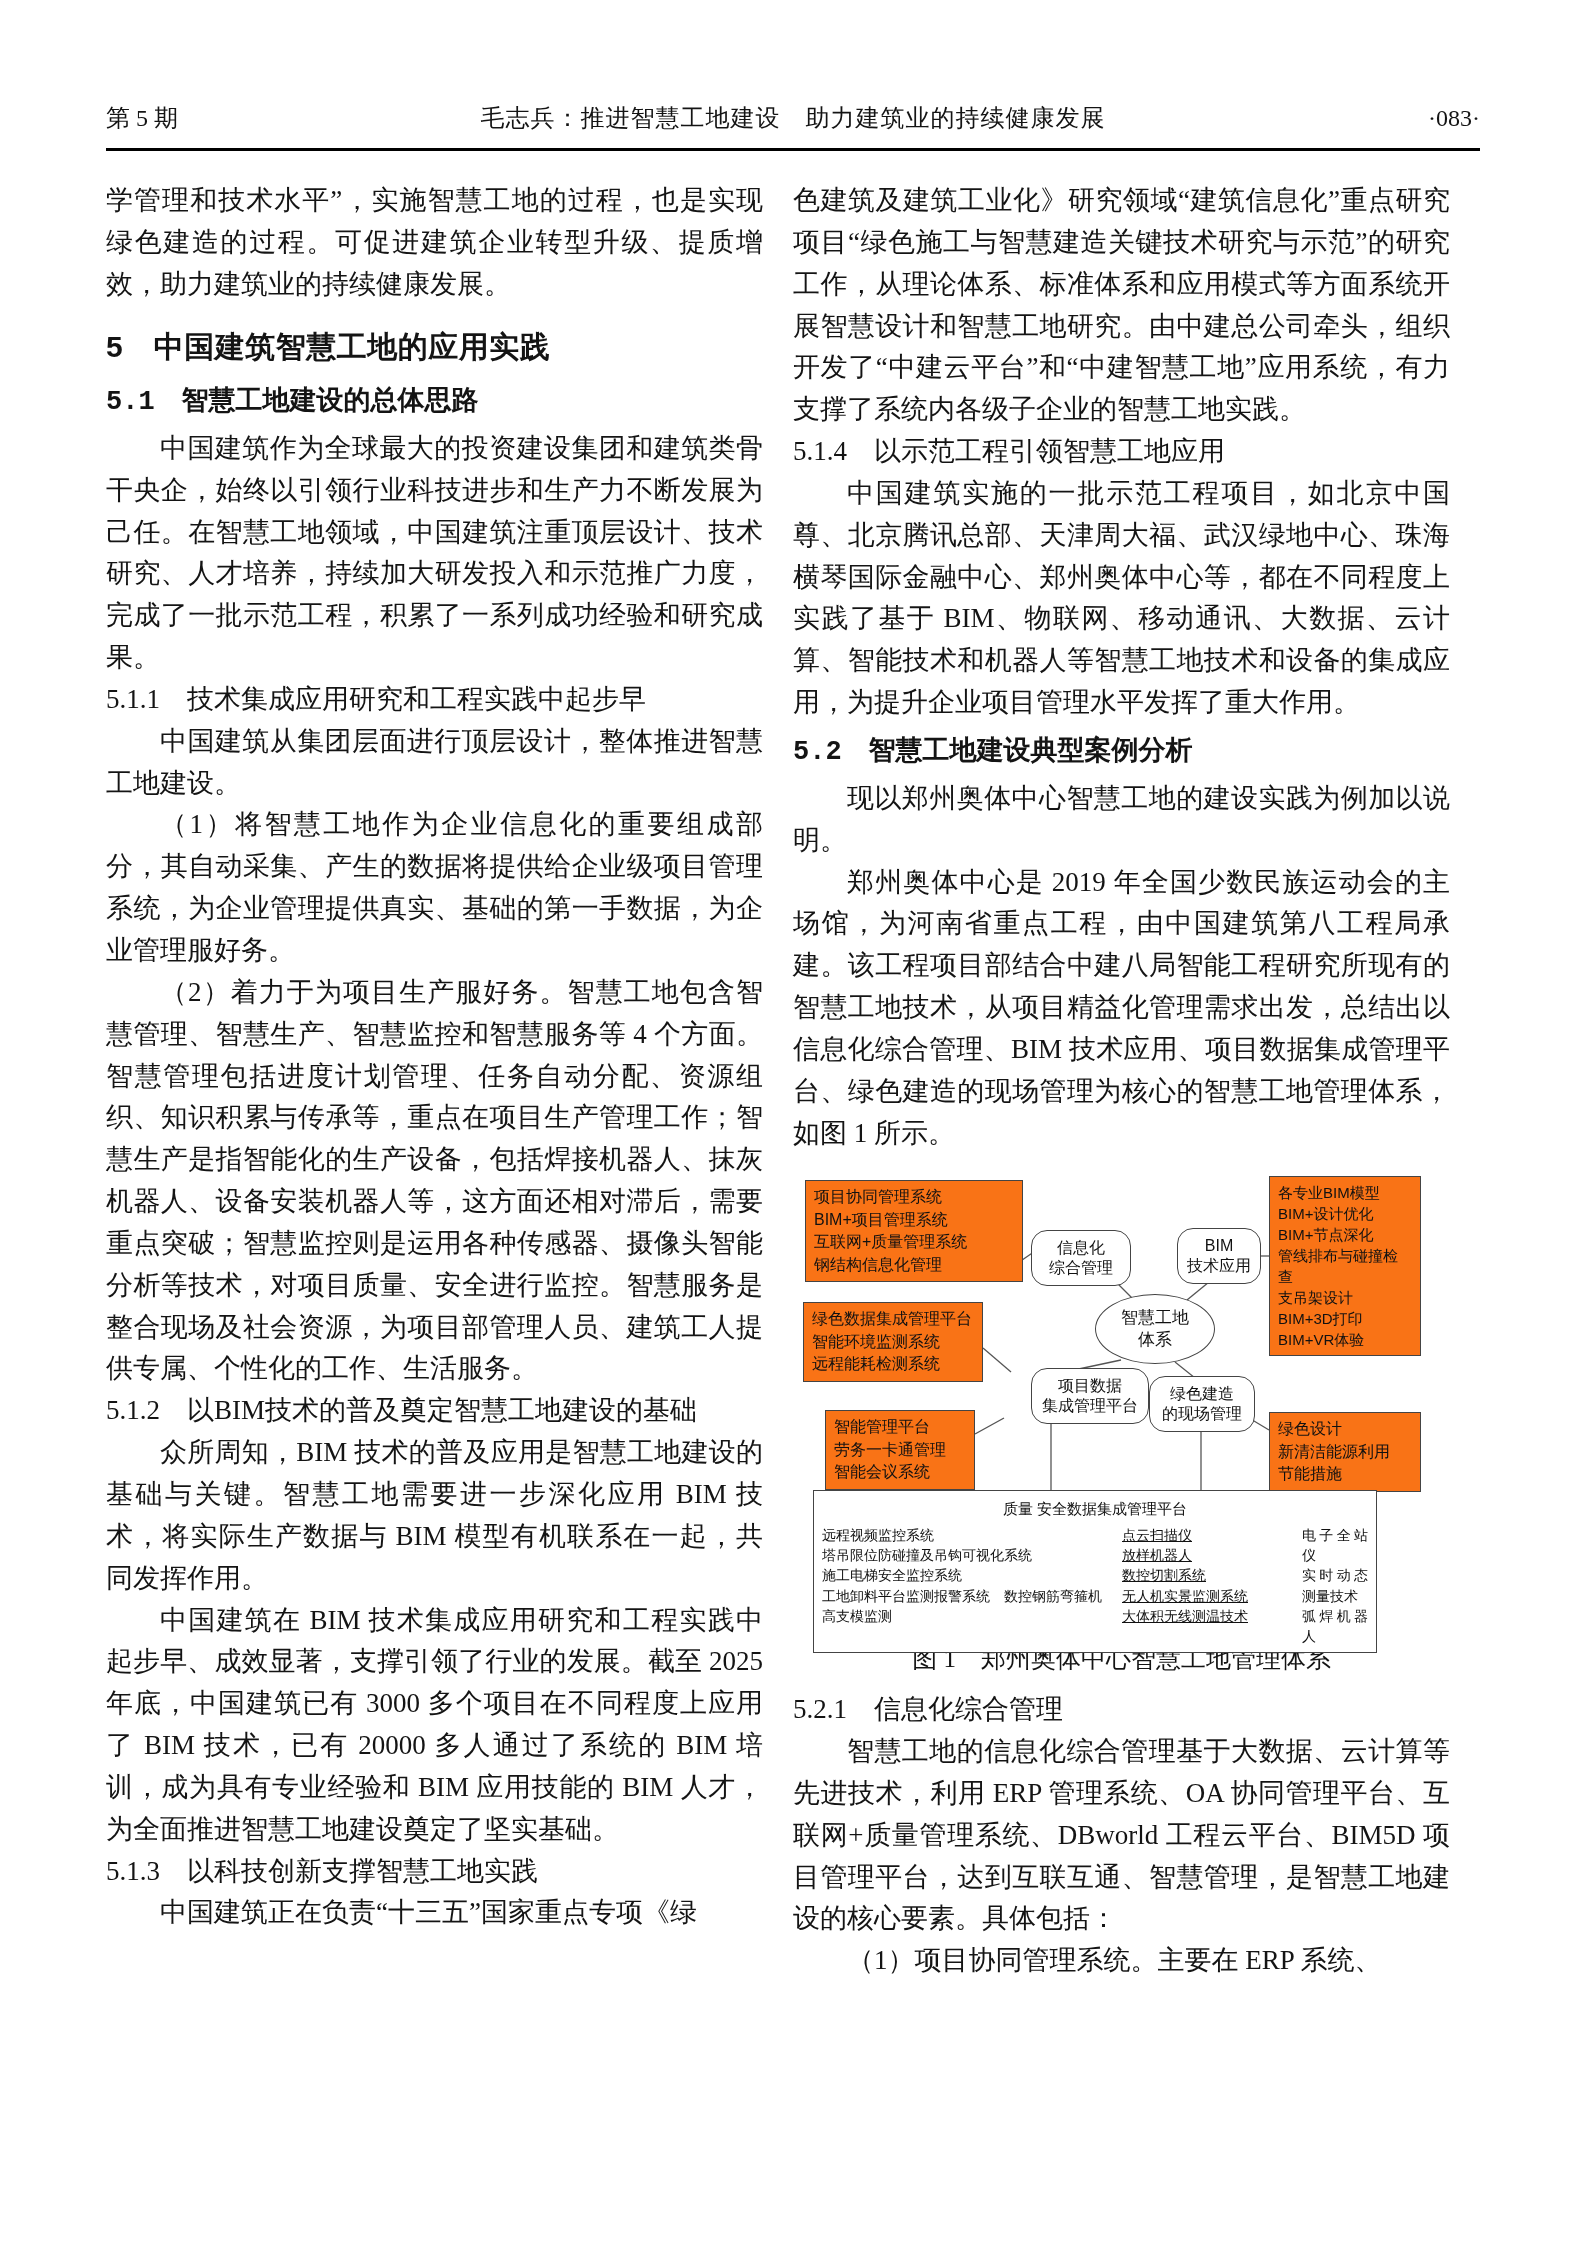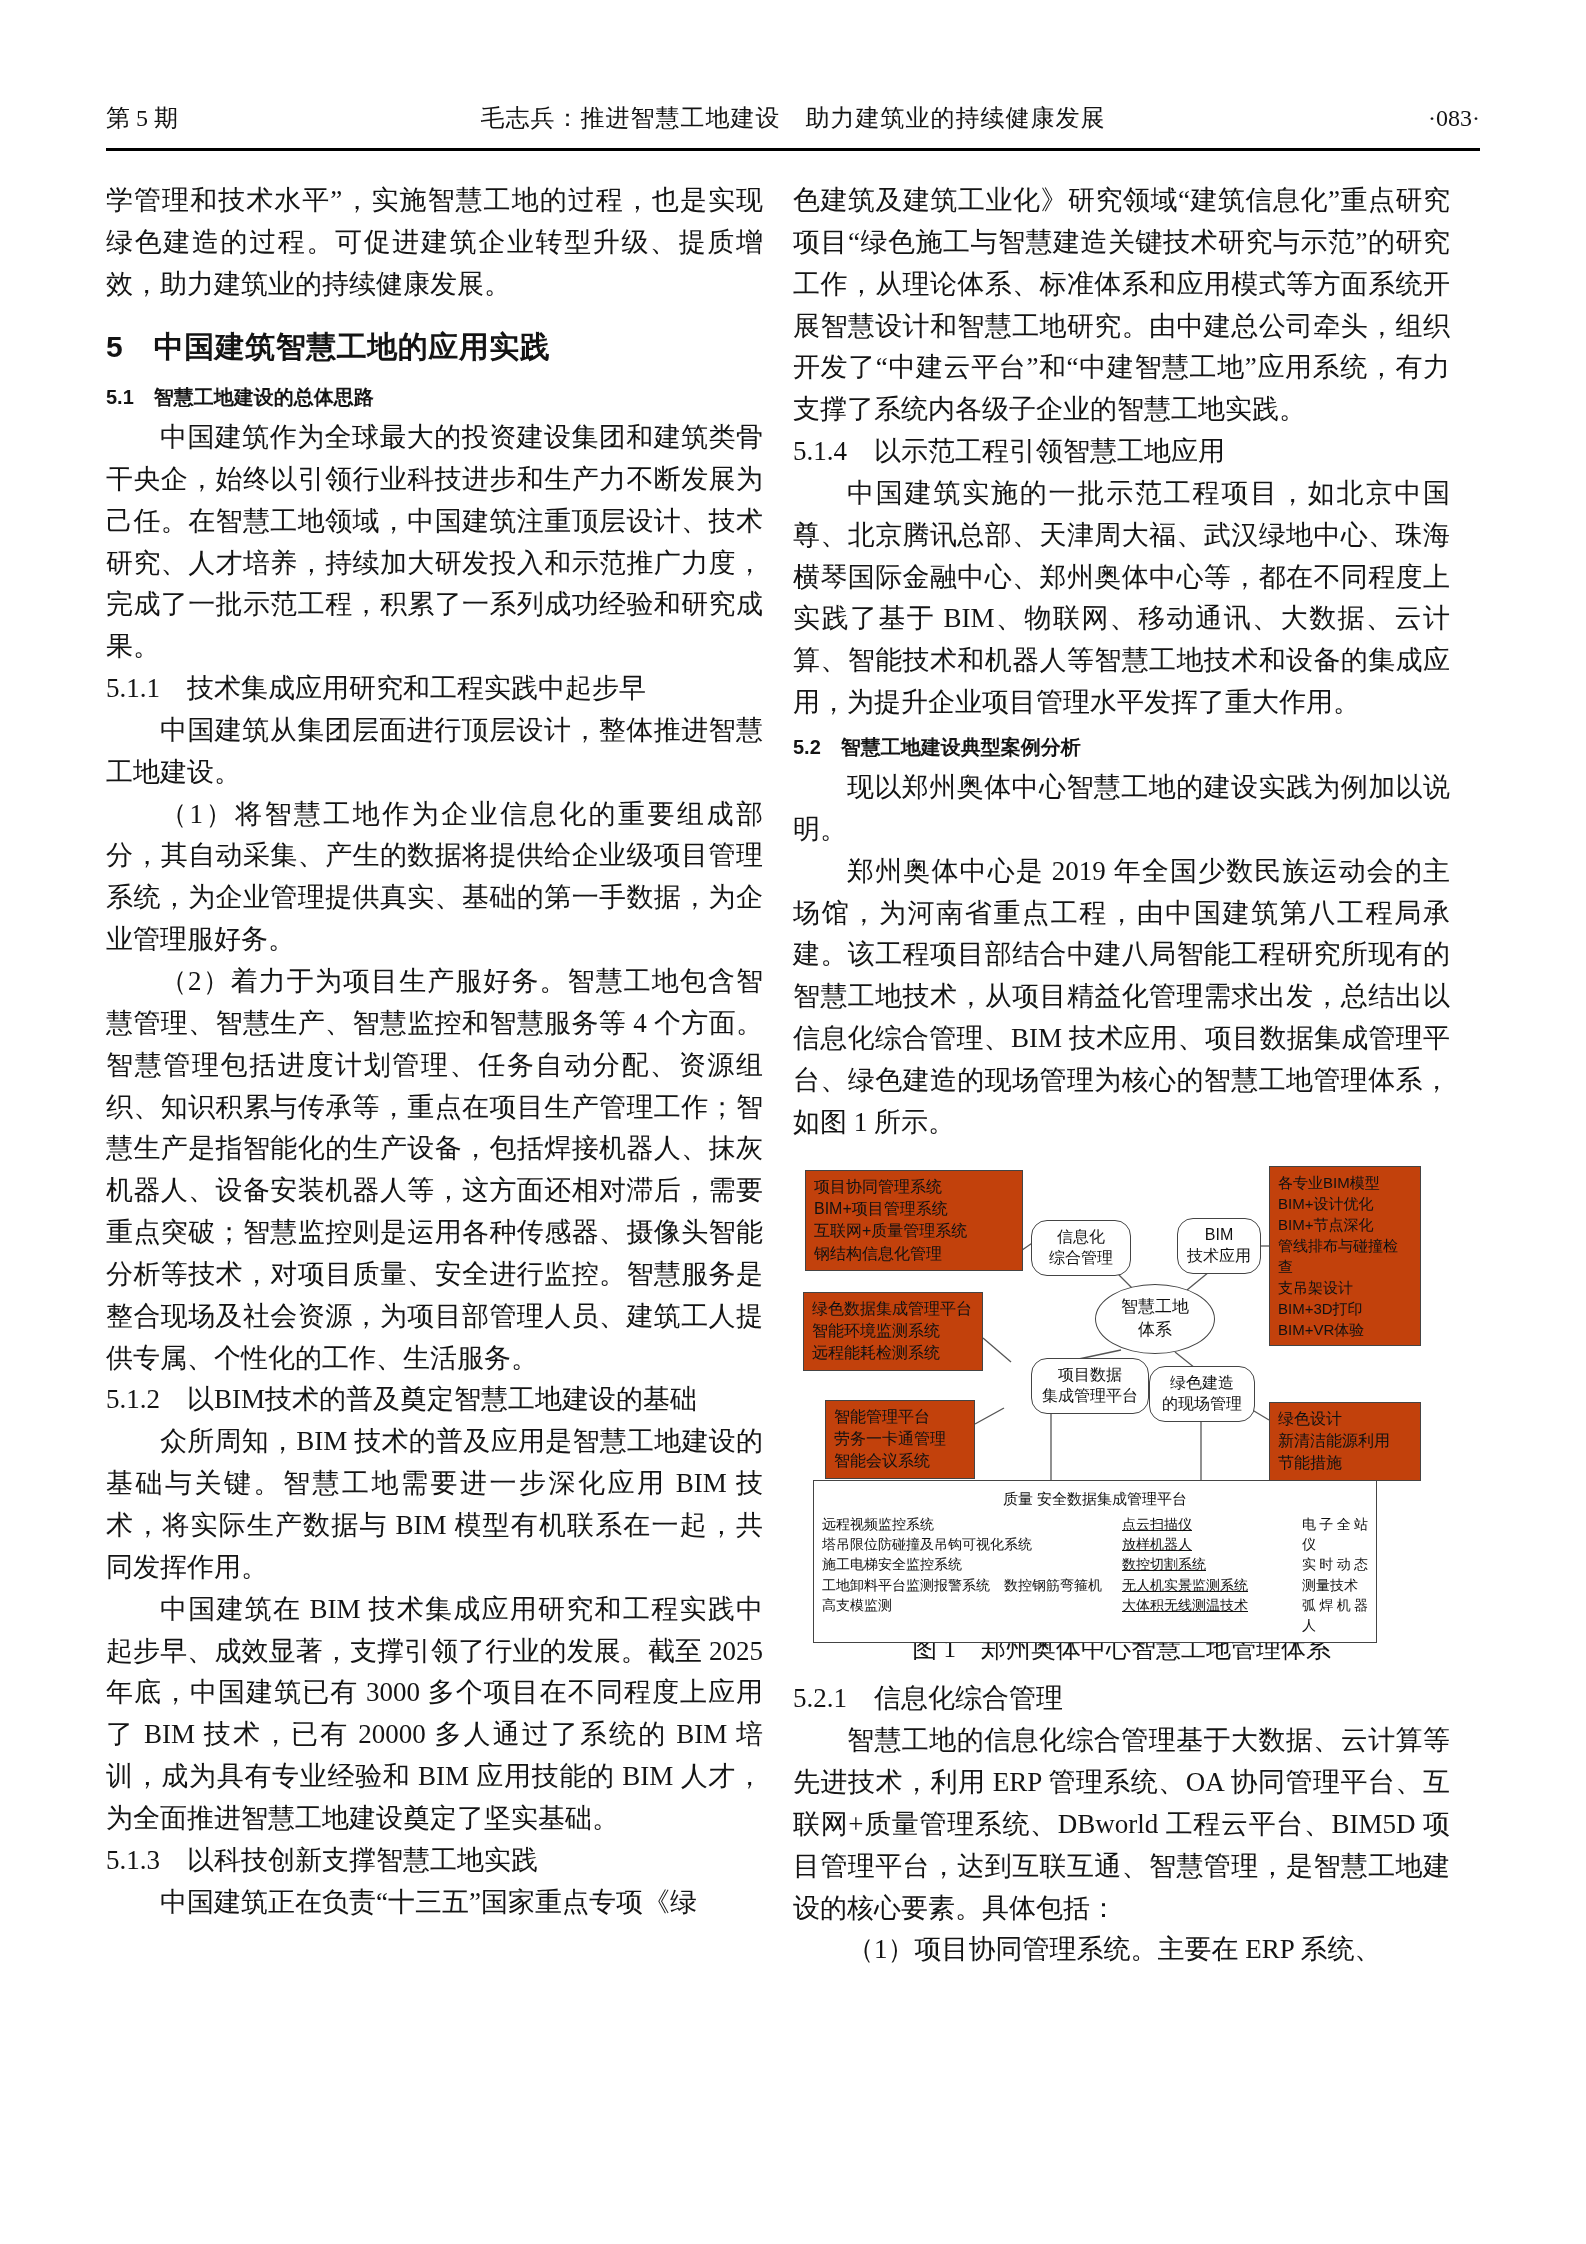--- a/index.html
+++ b/index.html
@@ -21,35 +21,35 @@
   .columns { position: absolute; top: 180px; left: 106px; width: 1374px; display: flex; gap: 30px; }
   .col { width: 657px; font-size: 27px; line-height: 1.55; text-align: justify; }
 
   p { margin: 0; text-indent: 2em; }
   p.cont { text-indent: 0; }
   .h1 {
     font-family: "Liberation Sans", "DejaVu Sans", sans-serif;
     font-size: 30px; font-weight: 700; margin: 18px 0 12px; text-indent: 0; letter-spacing: .5px;
   }
   .h2 {
-    font-family: Liberation Sans, sans-serif;
-    font-size: 20px; font-weight: 700; margin: 8px 0 4px; text-indent: 0;
+    font-family: Liberation Mono, monospace;
+    font-size: 27px; font-weight: 700; margin: 8px 0 4px; text-indent: 0;
   }
   .h3 { font-weight: 400; margin: 0; text-indent: 0; }
 
   
   .figwrap { margin: 18px 0 10px; }
   .figure {
     position: relative; width: 645px; height: 452px; margin: 0 auto;
     font-family: "Liberation Sans", "DejaVu Sans", sans-serif; color: #111;
   }
   .figure * { text-indent: 0; }
   .fsvg { position: absolute; left: 0; top: 0; }
   .fbox {
-    position: absolute; border: 1px solid #444; padding: 5px 8px; background: #c2410c;
+    position: absolute; border: 1px solid #444; padding: 5px 8px; background: #f97316;
     font-size: 16px; line-height: 1.4; white-space: pre-line; text-align: left;
   }
   .fnode {
     position: absolute; border: 1px solid #444; border-radius: 16px; background: #fff;
     display: flex; align-items: center; justify-content: center; text-align: center;
     font-size: 16px; line-height: 1.3; white-space: pre-line;
   }
   .fcenter { border-radius: 50%; font-size: 17px; }
   .fbottom { position: absolute; left: 14px; top: 318px; width: 564px; border: 1px solid #444; padding: 6px 8px; background: #fff; }
   .fbt { text-align: center; font-size: 15px; margin-bottom: 4px; }

